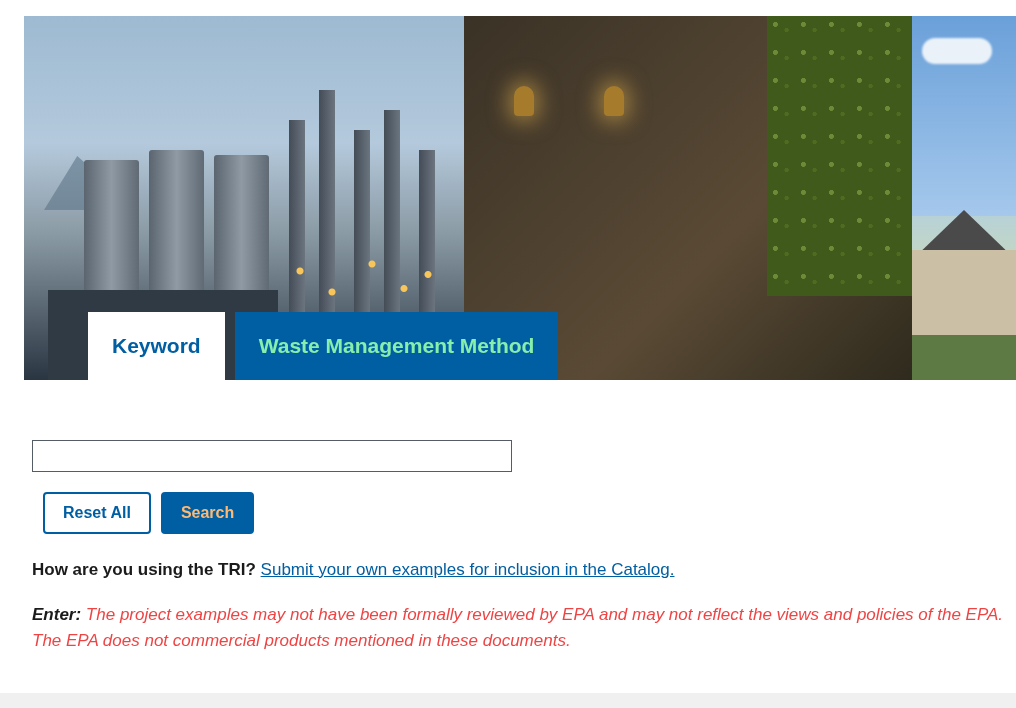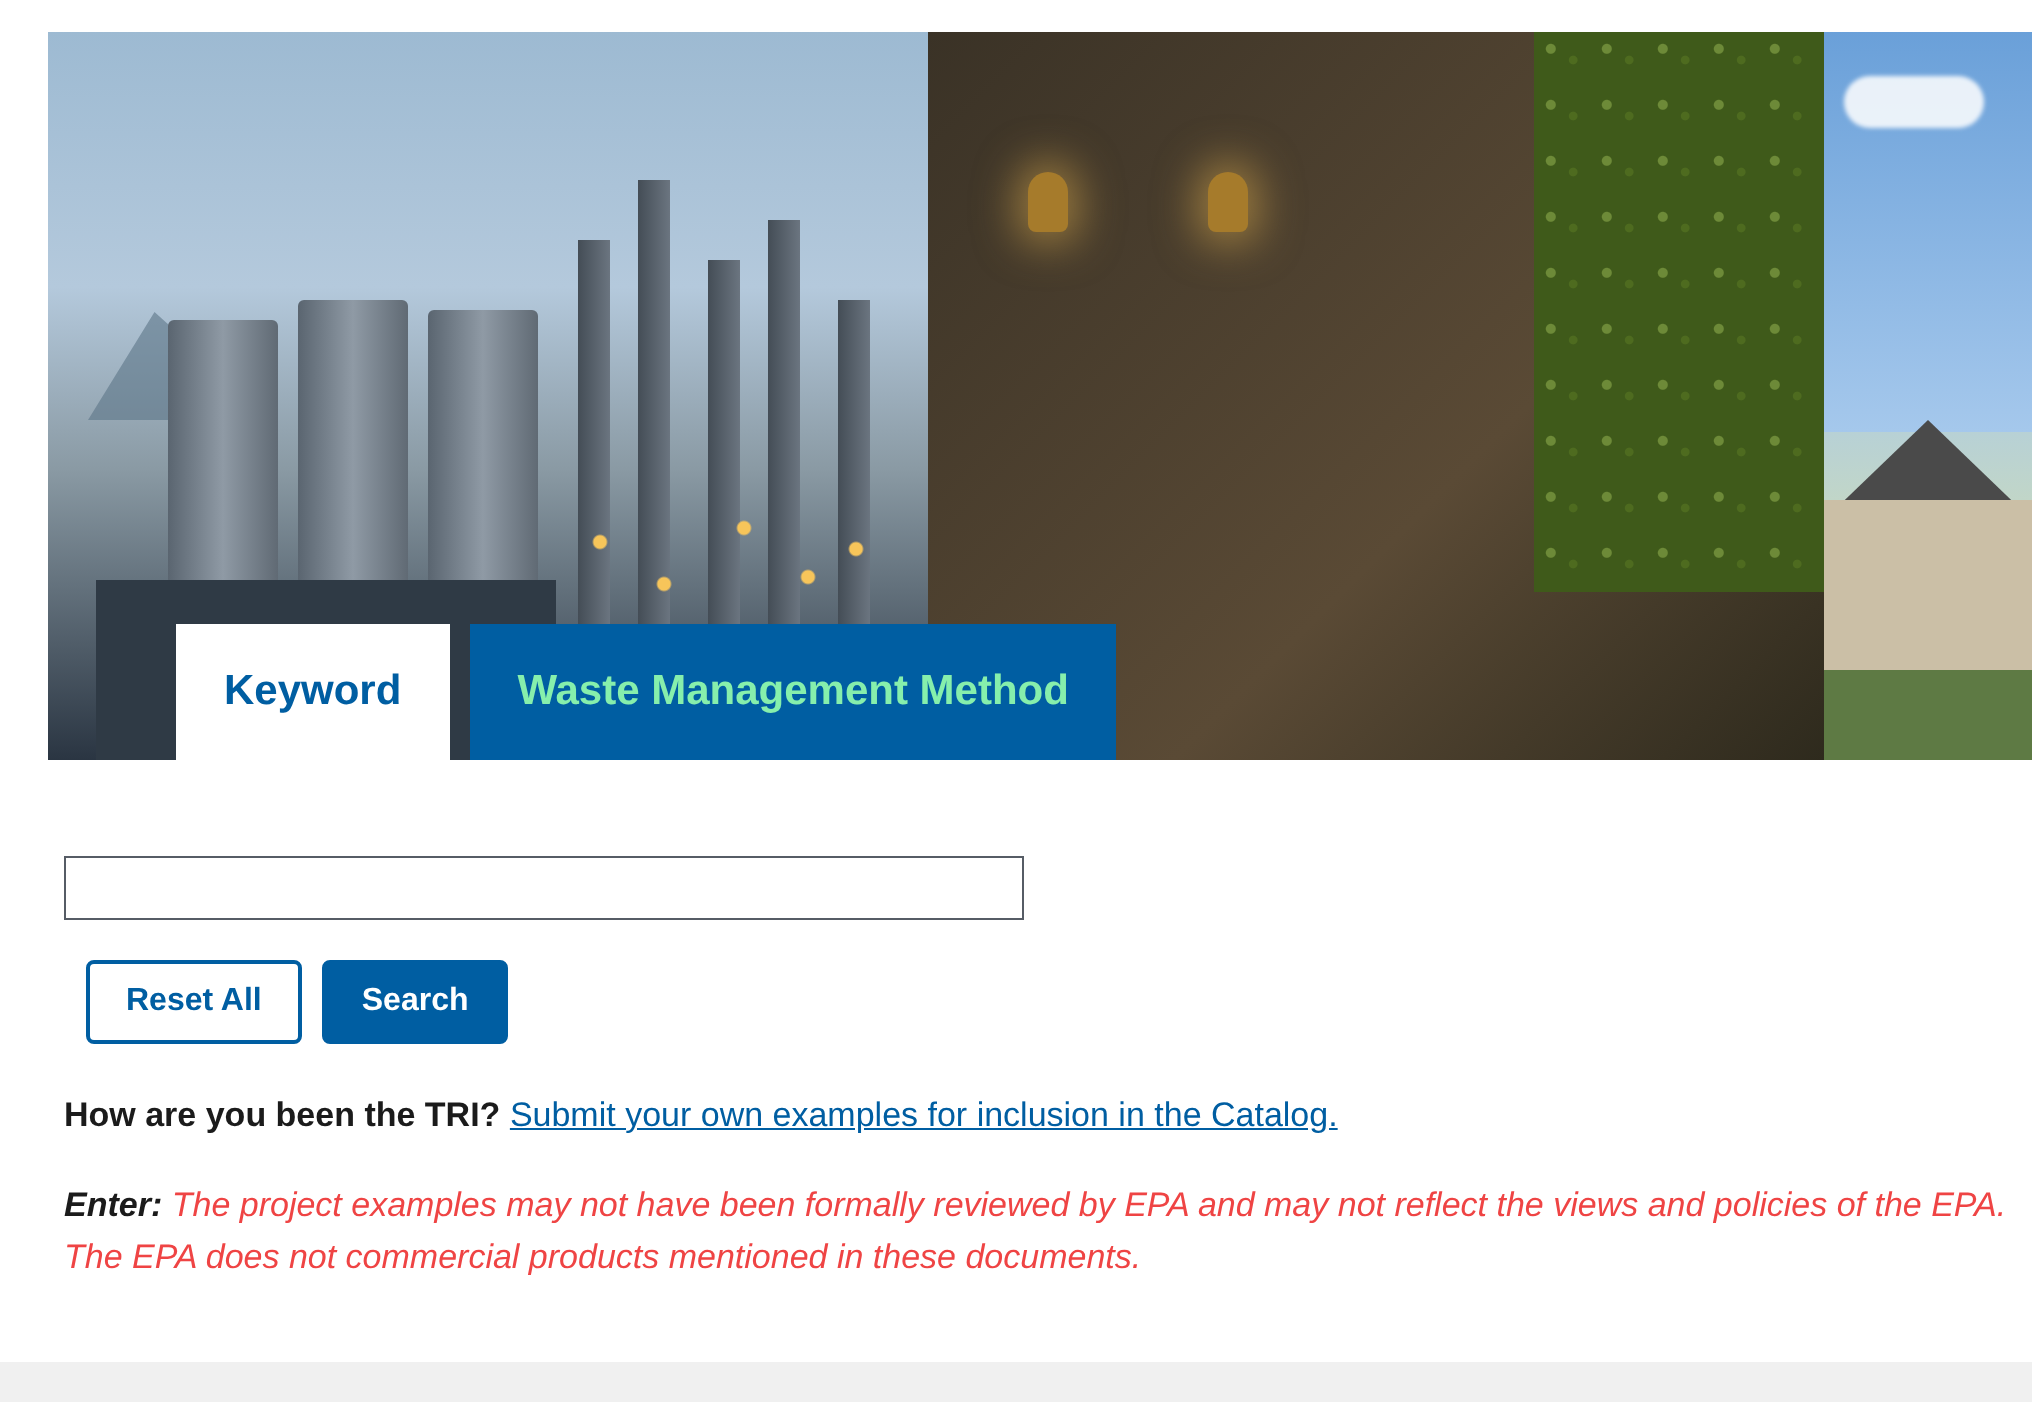--- a/index.html
+++ b/index.html
@@ -5,21 +5,21 @@
 * { box-sizing: border-box; margin: 0; padding: 0; }
 body {
   font-family: "Source Sans Pro", "Segoe UI", Arial, sans-serif;
   color: #1b1b1b;
   background: #fff;
   width: 1016px;
 }
 .hero {
   position: relative;
   height: 364px;
-  margin: 16px 0 0 24px;
+  margin: 16px 0 12px 24px;
   width: 992px;
   overflow: hidden;
   display: flex;
 }
 .hero-panel { height: 100%; position: relative; }
 .hero-panel.p1 { width: 440px; background: linear-gradient(to bottom, #9dbad2 0%, #b4c9dc 35%, #8a9aa4 60%, #2a3542 100%); }
 .hero-panel.p2 { width: 448px; background: linear-gradient(135deg, #3a3226 0%, #5a4a35 60%, #2e2a1d 100%); }
 .hero-panel.p3 { width: 104px; background: linear-gradient(to bottom, #7aa7d8 0%, #a8c9eb 40%, #c7d9c0 70%, #6a7f5e 100%); }
 
 
@@ -75,21 +75,21 @@
   border: 1px solid #565c65;
   padding: 4px 8px; font-size:15px;
 }
 .btnrow { display:flex; gap:10px; margin-top:20px;padding-left:11px; }
 .btn {
   font-size:16px; font-weight:700;
   padding: 10px 18px; cursor:pointer;
   border-radius:4px;
 }
 .btn.outline { background:#fff; color:#005ea2; border:2px solid #005ea2; }
-.btn.solid { background:#005ea2; color:#ffffff; border:2px solid #005ea2; }
+.btn.solid { background:#005ea2; color:#fdba74; border:2px solid #005ea2; }
 
 .prompt { margin-top:26px; font-size:17px; }
 .prompt b { font-weight:700; }
 .prompt a { color:#005ea2; text-decoration:underline; }
 
 .note { margin-top:22px; font-size:17px; line-height:1.5; }
 .note .lbl { font-weight:700; font-style:italic; }
 .note .body { font-style:italic; color:#ef4444; }
 
 .footerband { height:20px; background:#f0f0f0; margin-top:40px; }
@@ -135,21 +135,21 @@
 
 <div class="content">
   <input class="kw-input" type="text" value="" style="">
 
   <div class="btnrow">
     <button class="btn outline">Reset All</button>
     <button class="btn solid">Search</button>
   </div>
 
   <p class="prompt">
-    <b>How are you been the TRI?</b>
+    <b>How are you using the TRI?</b>
     <span> </span>
     <a href="#">Submit your own examples for inclusion in the Catalog.</a>
   </p>
 
   <p class="note">
     <span class="lbl">Enter:</span>
     <span> </span>
     <span class="body">The project examples may not have been formally reviewed by EPA and may not reflect the views and policies of the EPA. The EPA does not commercial products mentioned in these documents.</span>
   </p>
 </div>

